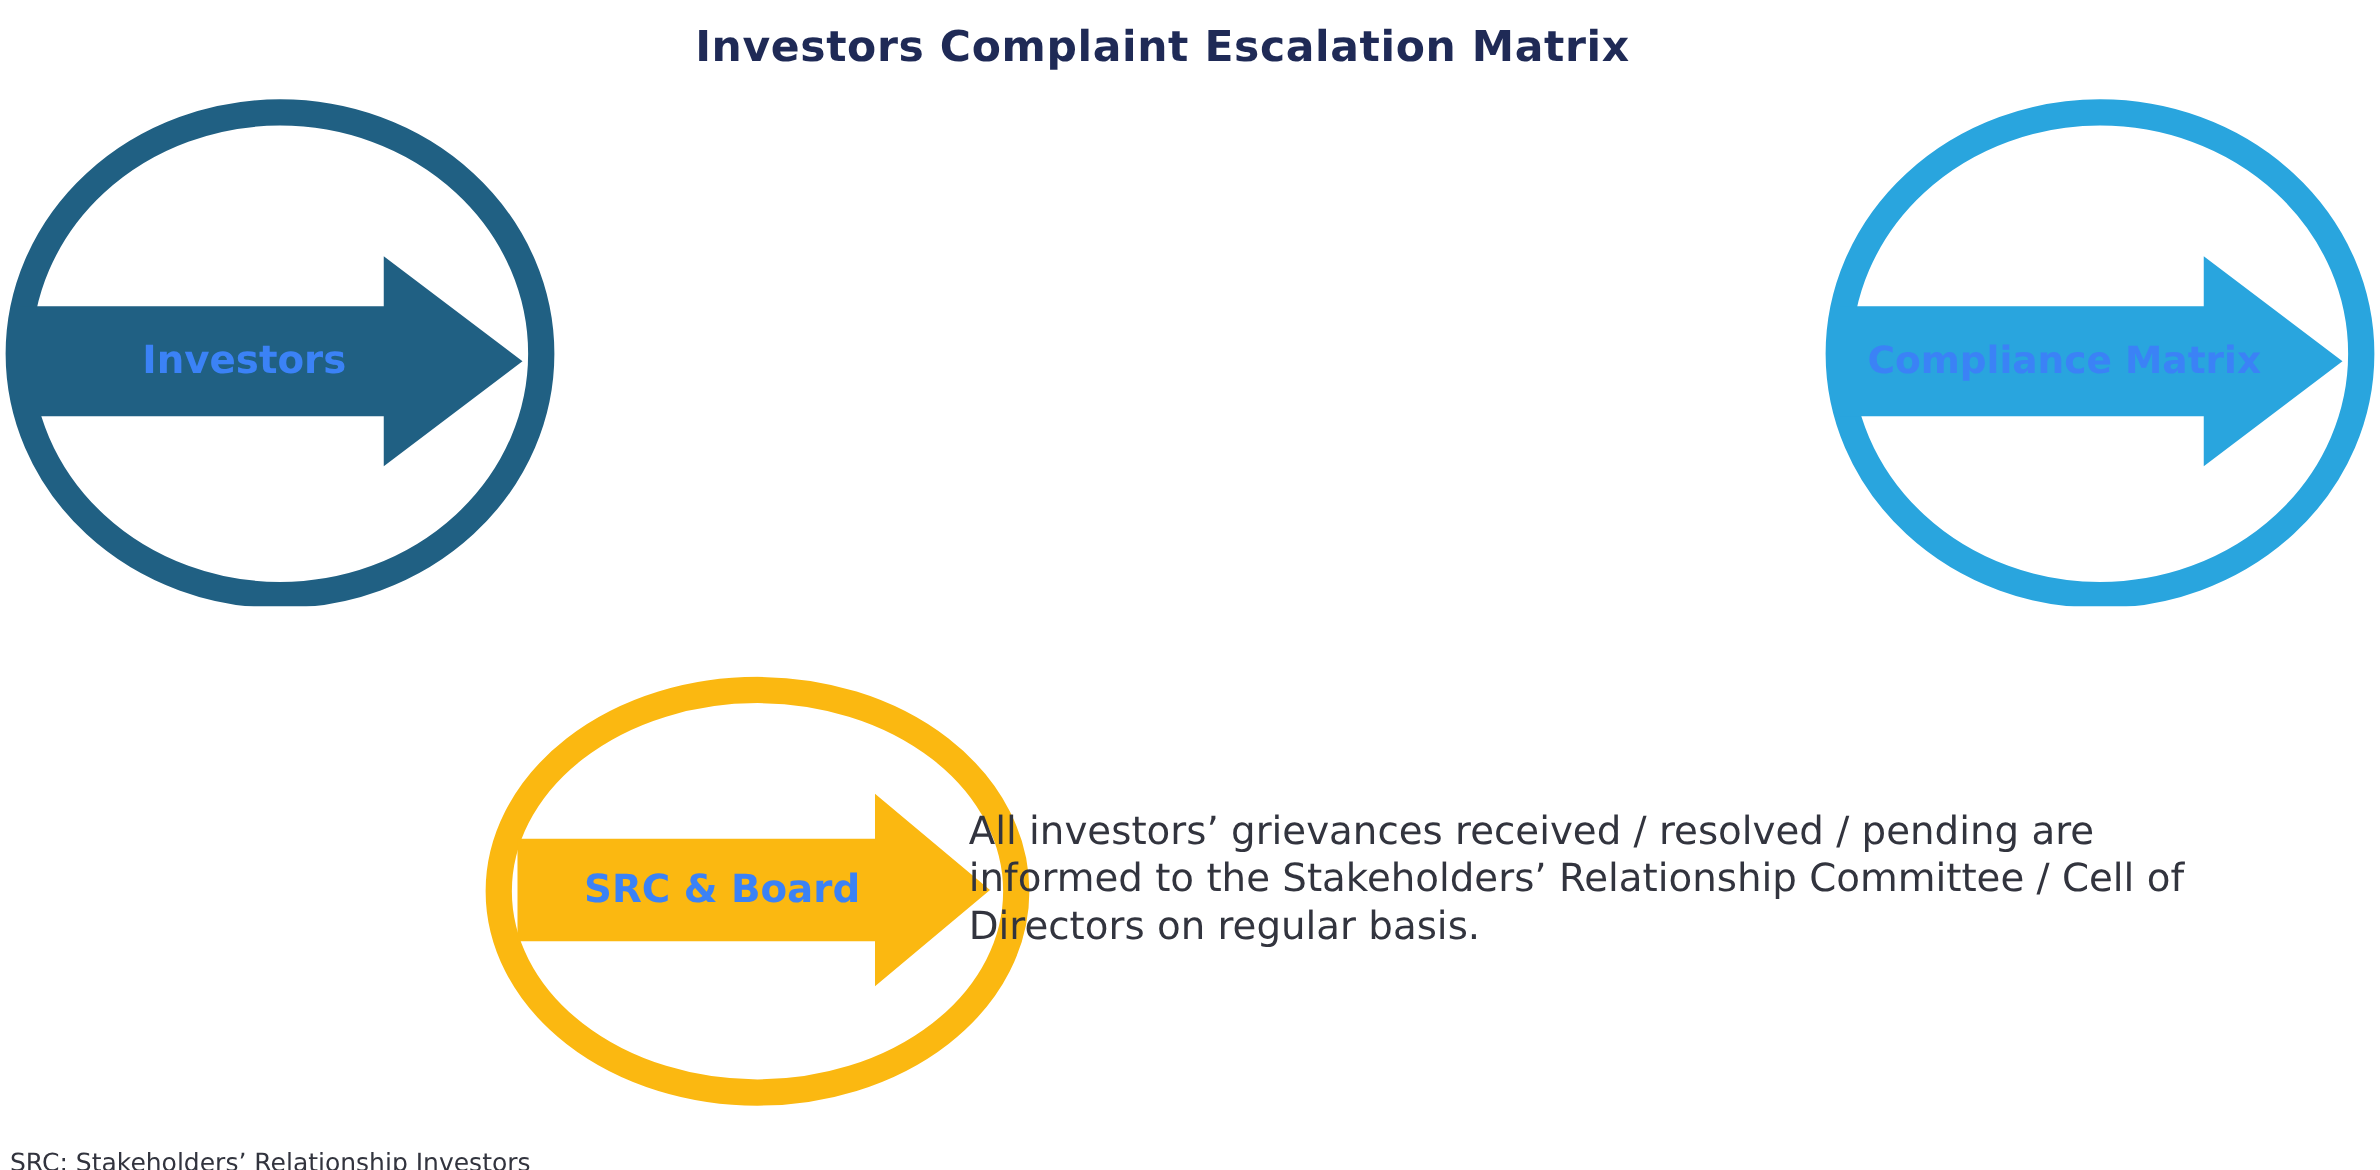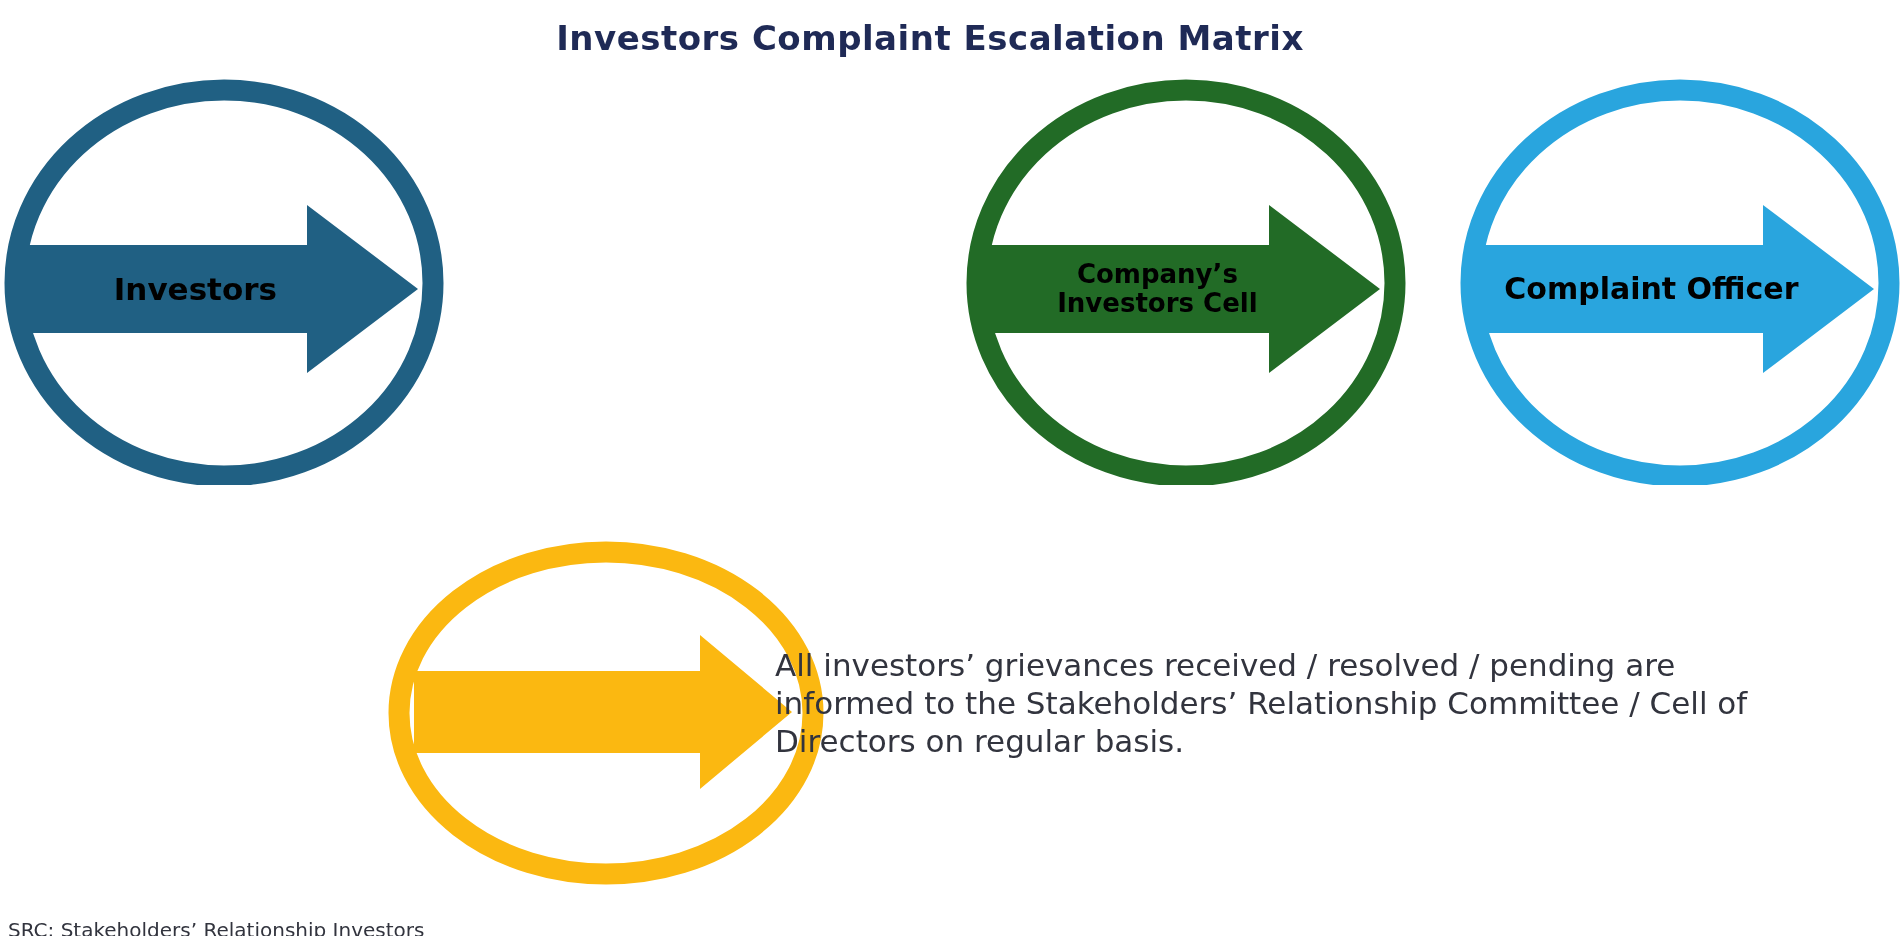--- a/index.html
+++ b/index.html
@@ -21,21 +21,21 @@
     color:var(--title-text,#1F2A56);
   }
   .badge{position:absolute;}
   .badge svg{position:absolute;left:0;top:0;width:100%;height:100%;display:block;}
   .ring{fill:none;stroke-width:21px;}
   .arrow{stroke:none;}
   .label{
     position:absolute;
     left:0;width:87%;
     text-align:center;
-    color:#000000;
+    color:#3b82f6;
     font-weight:bold;
     font-size:31px;
     transform:translateY(-50%);
     line-height:1.12;
     white-space:nowrap;
   }
   .badge-r1 .label{top:210px;}
   .badge-yellow .label{top:171px;}
   .label-two{font-size:26px;white-space:normal;}
   .label-compliance{font-size:30px;}
@@ -63,44 +63,35 @@
 
   <div class="badge badge-r1" style="left:4px;top:62px;width:440px;height:406px;">
     <svg viewBox="0 0 440 406">
       <ellipse class="ring" cx="220" cy="204" rx="209" ry="193" stroke="#206083"></ellipse>
       <path class="arrow" d="M12,166 H303 V126 L414,210 L303,294 V254 H12 Z" fill="#206083"></path>
     </svg>
     <div class="label">Investors</div>
   </div>
 
 
-  <div class="badge badge-r1" style="left:966px;top:62px;width:440px;height:406px;">
-    <svg viewBox="0 0 440 406">
-      <ellipse class="ring" cx="220" cy="204" rx="209" ry="193" stroke="#226B26"></ellipse>
-      <path class="arrow" d="M12,166 H303 V126 L414,210 L303,294 V254 H12 Z" fill="#226B26"></path>
-    </svg>
-    <div class="label label-two">
-      <span>Company’s</span><br>
-      <span>Investors Cell</span>
-    </div>
-  </div>
 
   <div class="badge badge-r1" style="left:1460px;top:62px;width:440px;height:406px;">
     <svg viewBox="0 0 440 406">
       <ellipse class="ring" cx="220" cy="204" rx="209" ry="193" stroke="#29A5DE"></ellipse>
       <path class="arrow" d="M12,166 H303 V126 L414,210 L303,294 V254 H12 Z" fill="#29A5DE"></path>
     </svg>
-    <div class="label label-compliance">Complaint Officer</div>
+    <div class="label label-compliance">Compliance Matrix</div>
   </div>
 
   <div class="badge badge-yellow" style="left:388px;top:524px;width:436px;height:344px;">
     <svg viewBox="0 0 436 344">
       <ellipse class="ring" cx="218" cy="172" rx="207" ry="161" stroke="#FBB811"></ellipse>
       <path class="arrow" d="M26,130 H312 V94 L404,171 L312,248 V212 H26 Z" fill="#FBB811"></path>
     </svg>
+    <div class="label">SRC &amp; Board</div>
   </div>
 
   <div class="note">
     <div>All investors’ grievances received / resolved / pending are</div>
     <div>informed to the Stakeholders’ Relationship Committee / Cell of</div>
     <div>Directors on regular basis.</div>
   </div>
 
   <div class="footnote">SRC: Stakeholders’ Relationship Investors</div>
 

